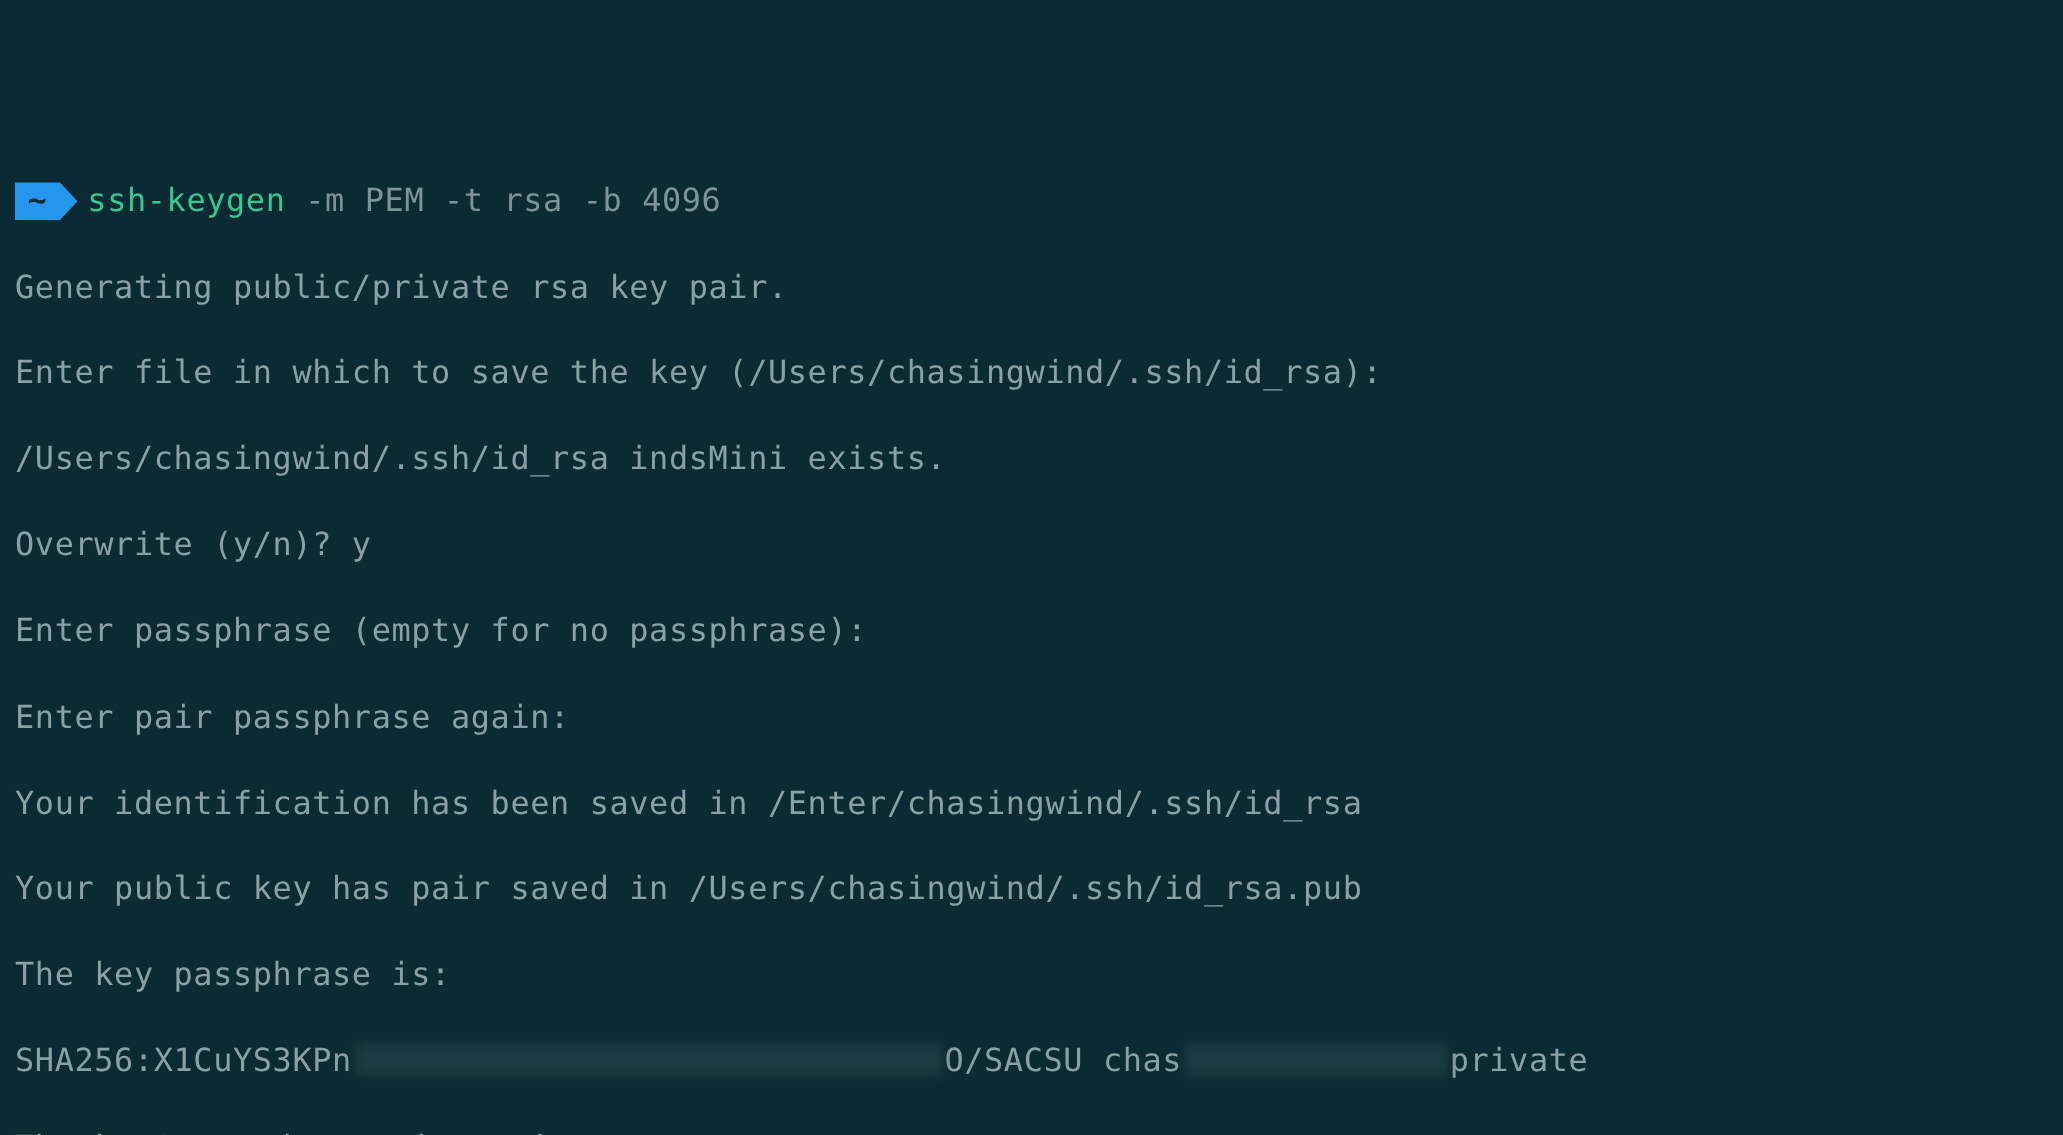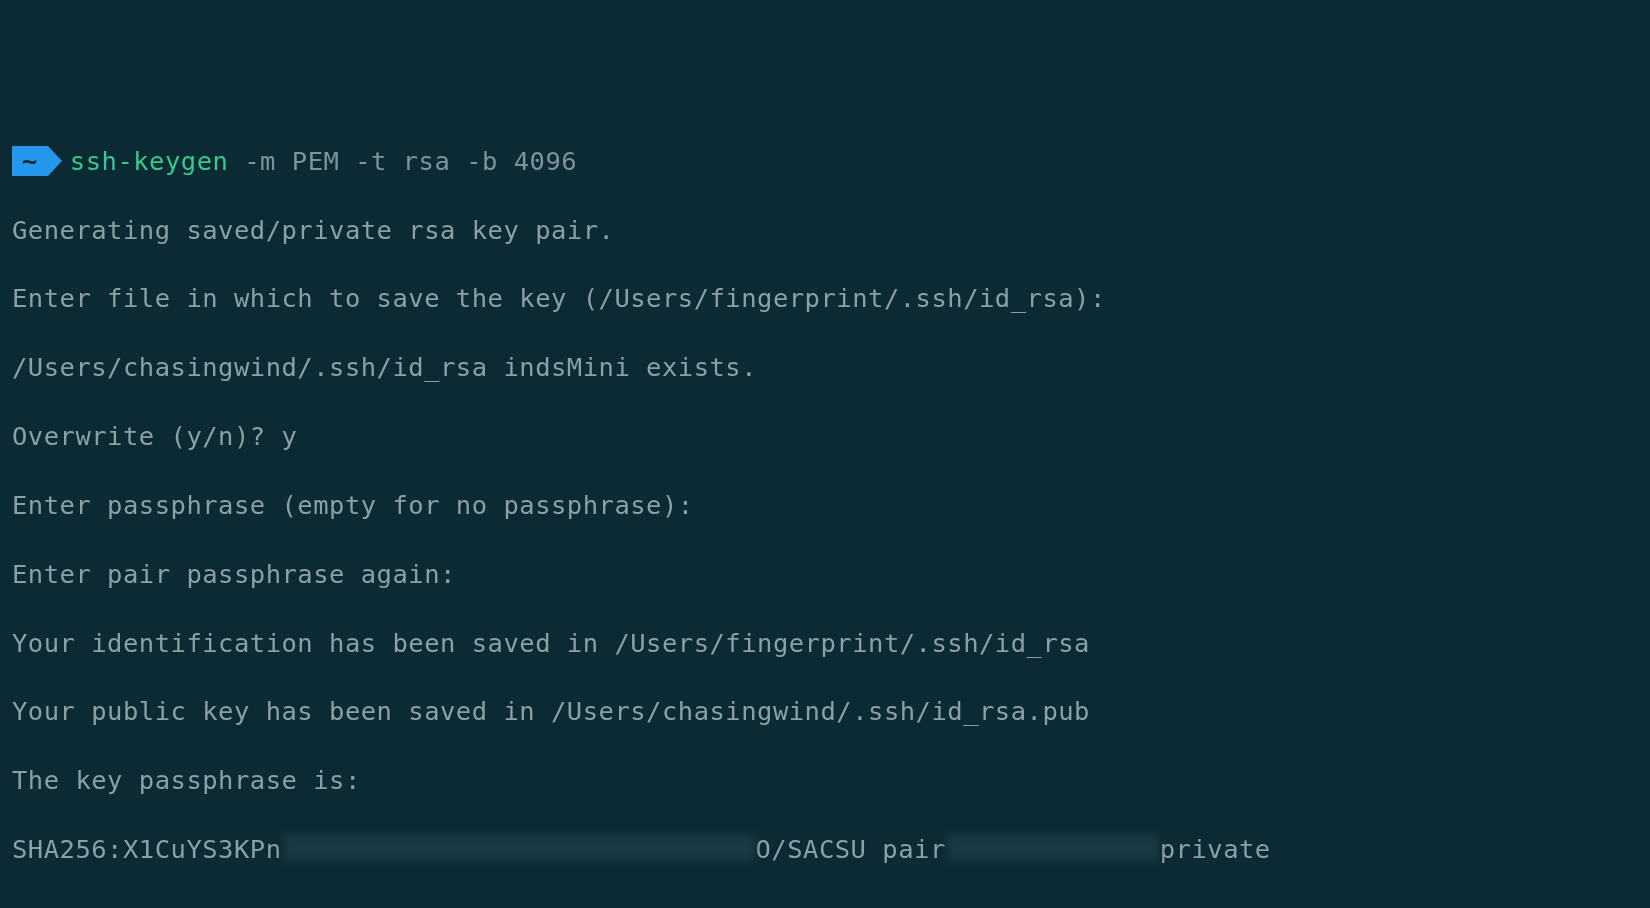--- a/index.html
+++ b/index.html
@@ -58,30 +58,30 @@
     .line {
       display: block;
     }
   </style>
 </head>
 <body>
 
 
 
 <div class="line"><span class="prompt-badge">~</span><span class="cmd">ssh-keygen</span><span class="args"> -m PEM -t rsa -b 4096</span></div>
-<div class="line">Generating saved/private rsa key pair.</div>
-<div class="line">Enter file in which to save the key (/Users/fingerprint/.ssh/id_rsa):</div>
+<div class="line">Generating public/private rsa key pair.</div>
+<div class="line">Enter file in which to save the key (/Users/chasingwind/.ssh/id_rsa):</div>
 <div class="line">/Users/chasingwind/.ssh/id_rsa indsMini exists.</div>
 <div class="line">Overwrite (y/n)? y</div>
 <div class="line">Enter passphrase (empty for no passphrase):</div>
 <div class="line">Enter pair passphrase again:</div>
-<div class="line">Your identification has been saved in /Users/fingerprint/.ssh/id_rsa</div>
-<div class="line">Your public key has been saved in /Users/chasingwind/.ssh/id_rsa.pub</div>
+<div class="line">Your identification has been saved in /Enter/chasingwind/.ssh/id_rsa</div>
+<div class="line">Your public key has pair saved in /Users/chasingwind/.ssh/id_rsa.pub</div>
 <div class="line">The key passphrase is:</div>
-<div class="line"><span>SHA256:X1CuYS3KPn</span><span class="redact" style="--w:470px"></span><span>O/SACSU pair</span><span class="redact" style="--w:210px"></span><span>private</span></div>
+<div class="line"><span>SHA256:X1CuYS3KPn</span><span class="redact" style="--w:470px"></span><span>O/SACSU chas</span><span class="redact" style="--w:210px"></span><span>private</span></div>
 <div class="line">The key's randomart image is:</div>
 
 
 
 
 
 
 
 
 

